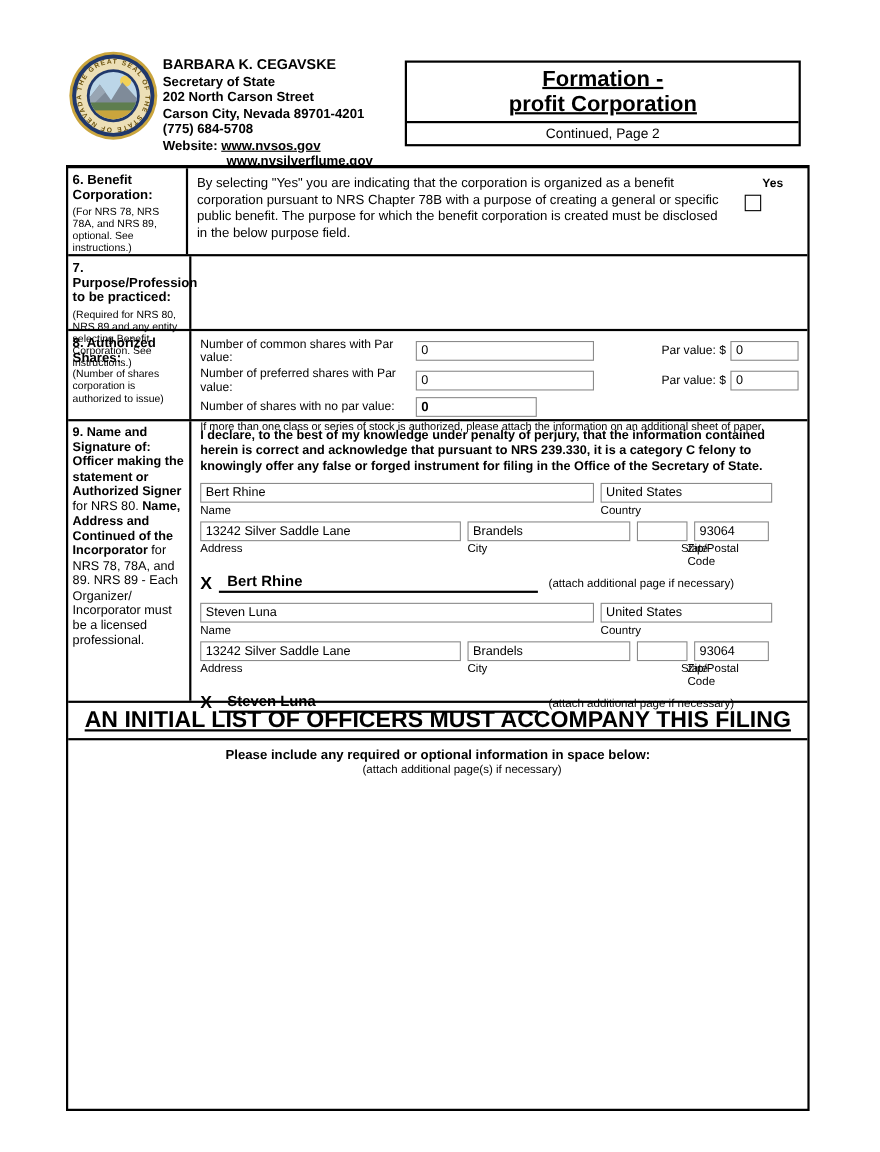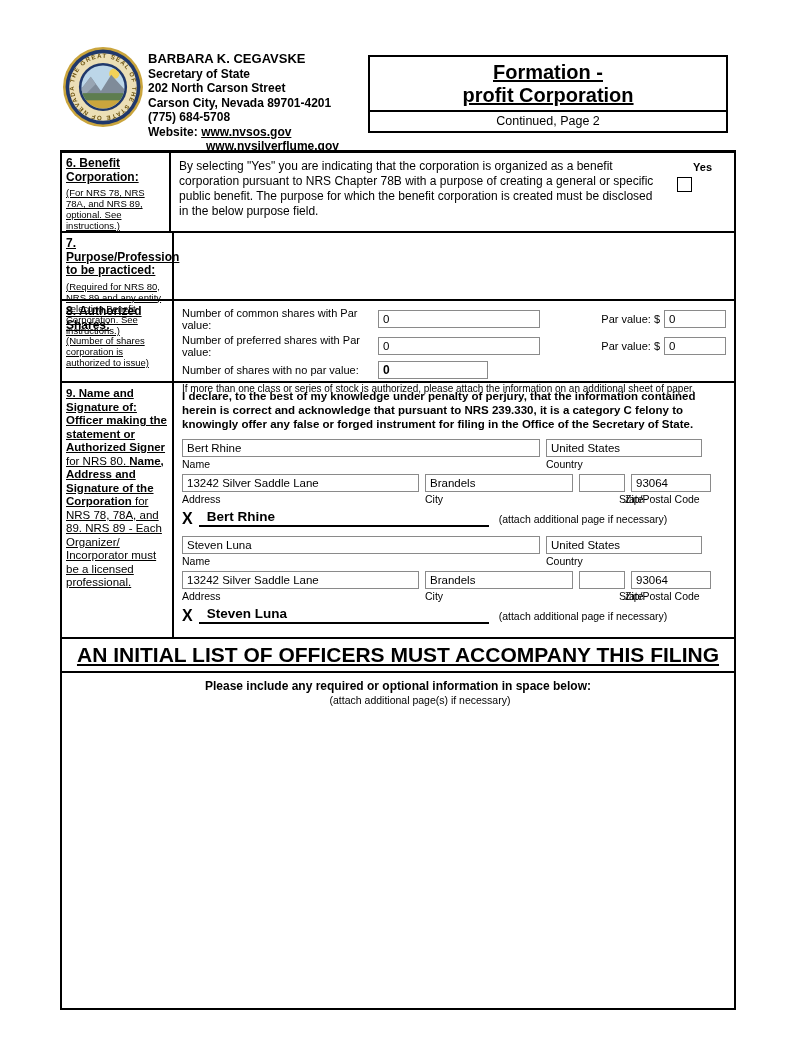--- a/index.html
+++ b/index.html
@@ -18,21 +18,21 @@
   .title-line { font-size:20px; font-weight:bold; line-height:23px; }
   .title-line span { text-decoration:underline; }
   .title-box .tb-top { padding:4px 0 3px;border-radius:25px; }
   .title-sub { border-top:2px solid #000; font-size:12.5px; padding:2px 0 3px; }
 
   
   .form { position:absolute; left:60px; top:150px; width:676px; height:860px;
           border:2px solid #000; border-top:3px solid #000;
           display:flex; flex-direction:column; }
   .row { display:flex; border-bottom:2px solid #000; }
-  .label-cell { width:112px; border-right:2px solid #000; padding:4px 4px; font-size:12px; line-height:13.5px;text-decoration:underline; }
+  .label-cell { width:112px; border-right:2px solid #000; padding:4px 4px; font-size:12px; line-height:13.5px; }
   .label-cell .heading { font-weight:bold; }
   .label-cell .note { font-size:9.5px; line-height:11px; margin-top:3px; font-weight:normal; }
   .content-cell { flex:1; padding:6px 8px; font-size:12px; position:relative; }
 
   .row-s6 { height:80px; }
   .row-s7 { height:68px; }
   .row-s8 { height:82px; }
   .row-s9 { height:256px; }
   .row-banner { height:34px; }
   .row-bottom { flex:1; border-bottom:none; display:block; }
@@ -54,21 +54,21 @@
   .par-label { margin-right:4px; }
   .inp-sm { width:62px; }
   .inp-mid { width:110px; font-weight:bold; font-size:12px; }
   .s8-note { font-size:10px; margin-top:4px; }
 
   
   .decl { font-weight:bold; font-size:11.5px; line-height:14px; margin-bottom:8px; }
   .fline { display:flex; gap:6px; }
   .lbl-line { display:flex; gap:6px; font-size:10.5px; margin:1px 0 4px; }
   .w-name { width:358px; } .w-country { width:156px; }
-  .w-address { width:237px; } .w-city { width:148px; } .w-state { width:36px;padding-left:40px; } .w-zip { width:80px; }
+  .w-address { width:237px; } .w-city { width:148px; } .w-state { width:36px;padding-left:40px; } .w-zip { width:68px; }
   .sig-row { display:flex; align-items:flex-end; margin:3px 0 9px; }
   .x-mark { font-weight:bold; font-size:16px; margin-right:6px; line-height:16px; }
   .sig-line { width:290px; border-bottom:2px solid #000; padding:0 0 1px 8px; }
   .sig-name { font-weight:bold; font-size:13.5px; }
   .attach { font-size:10.5px; margin-left:10px; padding-bottom:2px; }
 
   
   .banner { text-align:center; font-size:21px; font-weight:bold; padding:4px 0 6px; display:block; }
   .banner span { text-decoration:underline; }
   .below-banner { text-align:center; padding-top:6px; }
@@ -174,21 +174,21 @@
         <div class="share-line">
           <span class="share-label">Number of shares with no par value:</span>
           <input class="inp inp-mid" value="0" style="">
         </div>
         <div class="s8-note">If more than one class or series of stock is authorized, please attach the information on an additional sheet of paper.</div>
       </div>
     </div>
 
     <div class="row row-s9">
       <div class="label-cell" style="font-size:11.5px;">
-        <span class="heading">9. Name and Signature of: Officer making the statement or Authorized Signer</span><span> for NRS 80. </span><span class="heading">Name, Address and Signature of the Corporation</span><span> for NRS 78, 78A, and 89. NRS 89 - Each Organizer/ Incorporator must be a licensed professional.</span>
+        <span class="heading">9. Name and Signature of: Officer making the statement or Authorized Signer</span><span> for NRS 80. </span><span class="heading">Name, Address and Continued of the Incorporator</span><span> for NRS 78, 78A, and 89. NRS 89 - Each Organizer/ Incorporator must be a licensed professional.</span>
       </div>
       <div class="content-cell">
         <div class="decl">I declare, to the best of my knowledge under penalty of perjury, that the information contained herein is correct and acknowledge that pursuant to NRS 239.330, it is a category C felony to knowingly offer any false or forged instrument for filing in the Office of the Secretary of State.</div>
 
         <div>
           <div class="fline">
             <input class="inp w-name" value="Bert Rhine" style="">
             <input class="inp w-country" value="United States" style="">
           </div>
           <div class="lbl-line">

